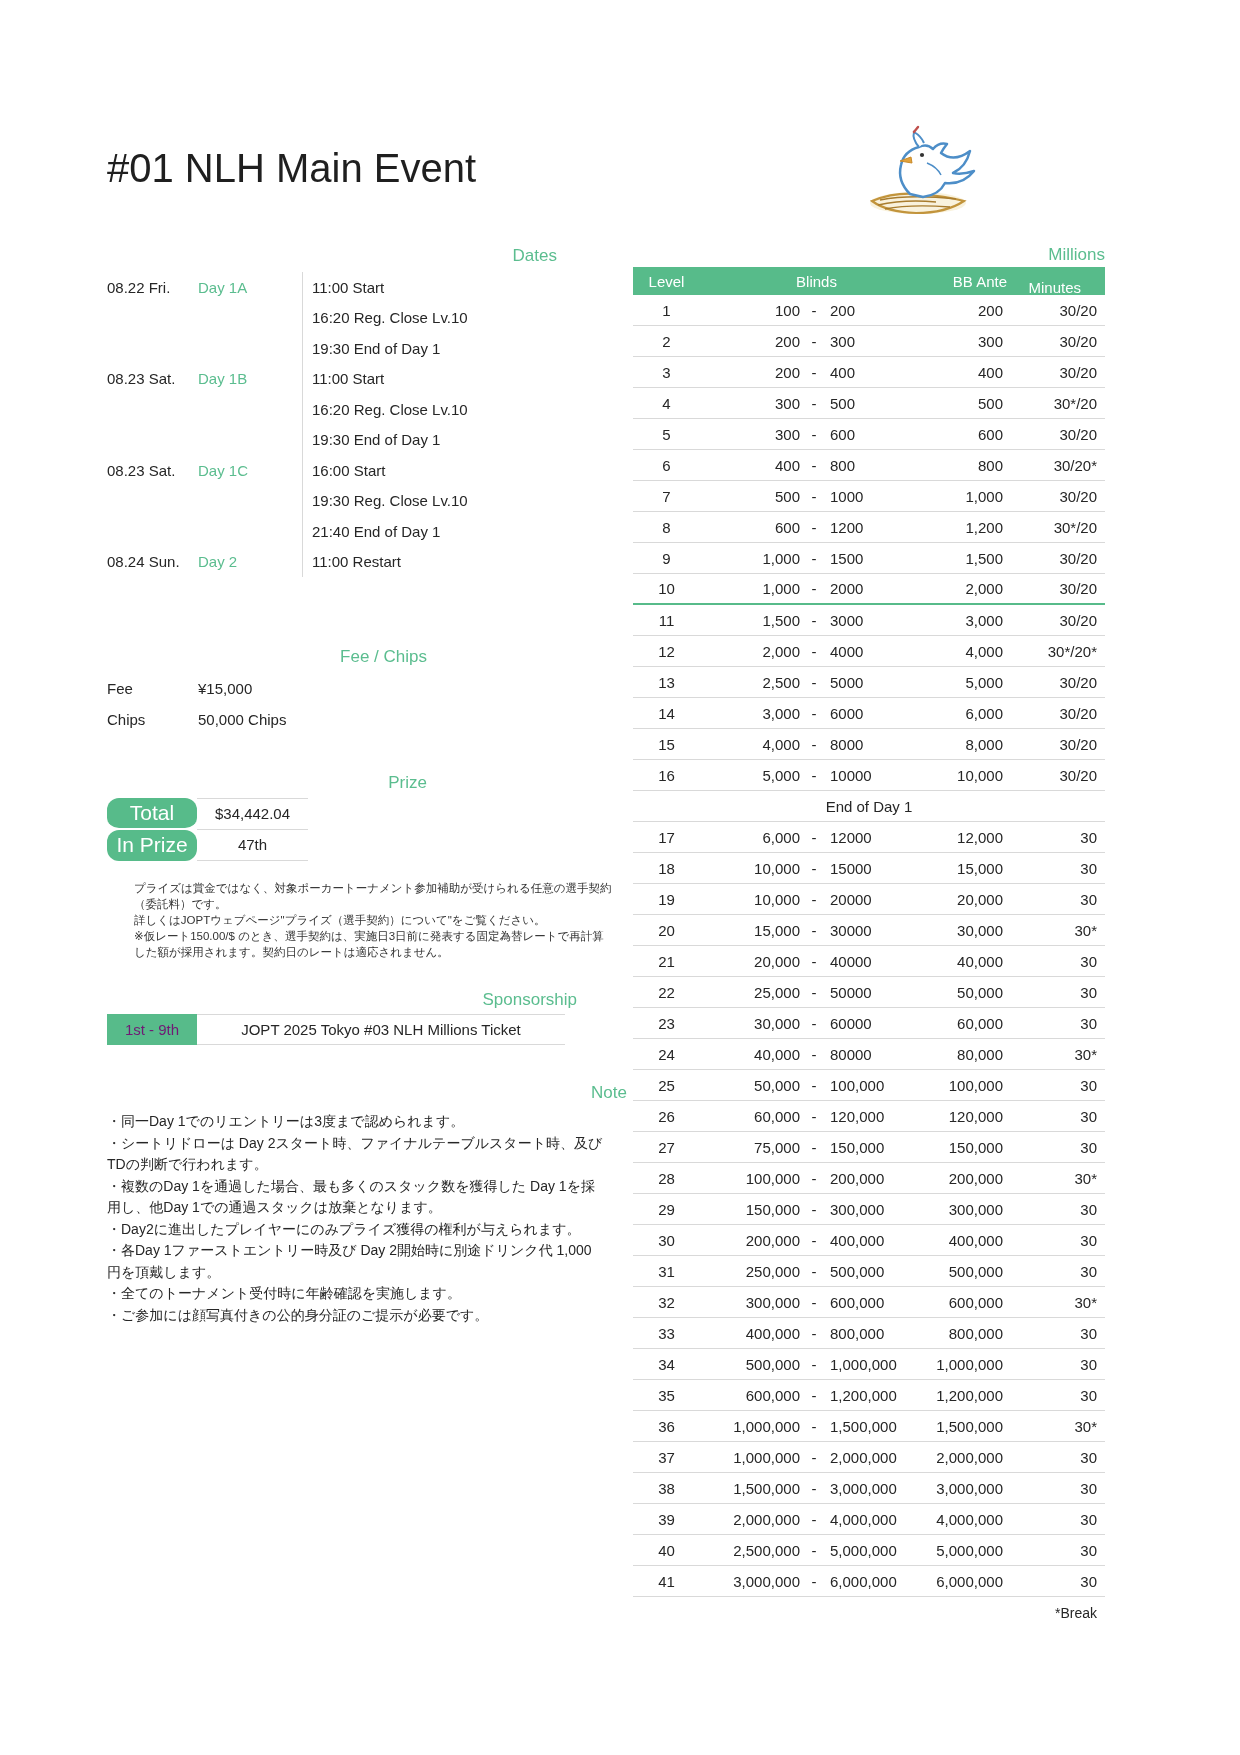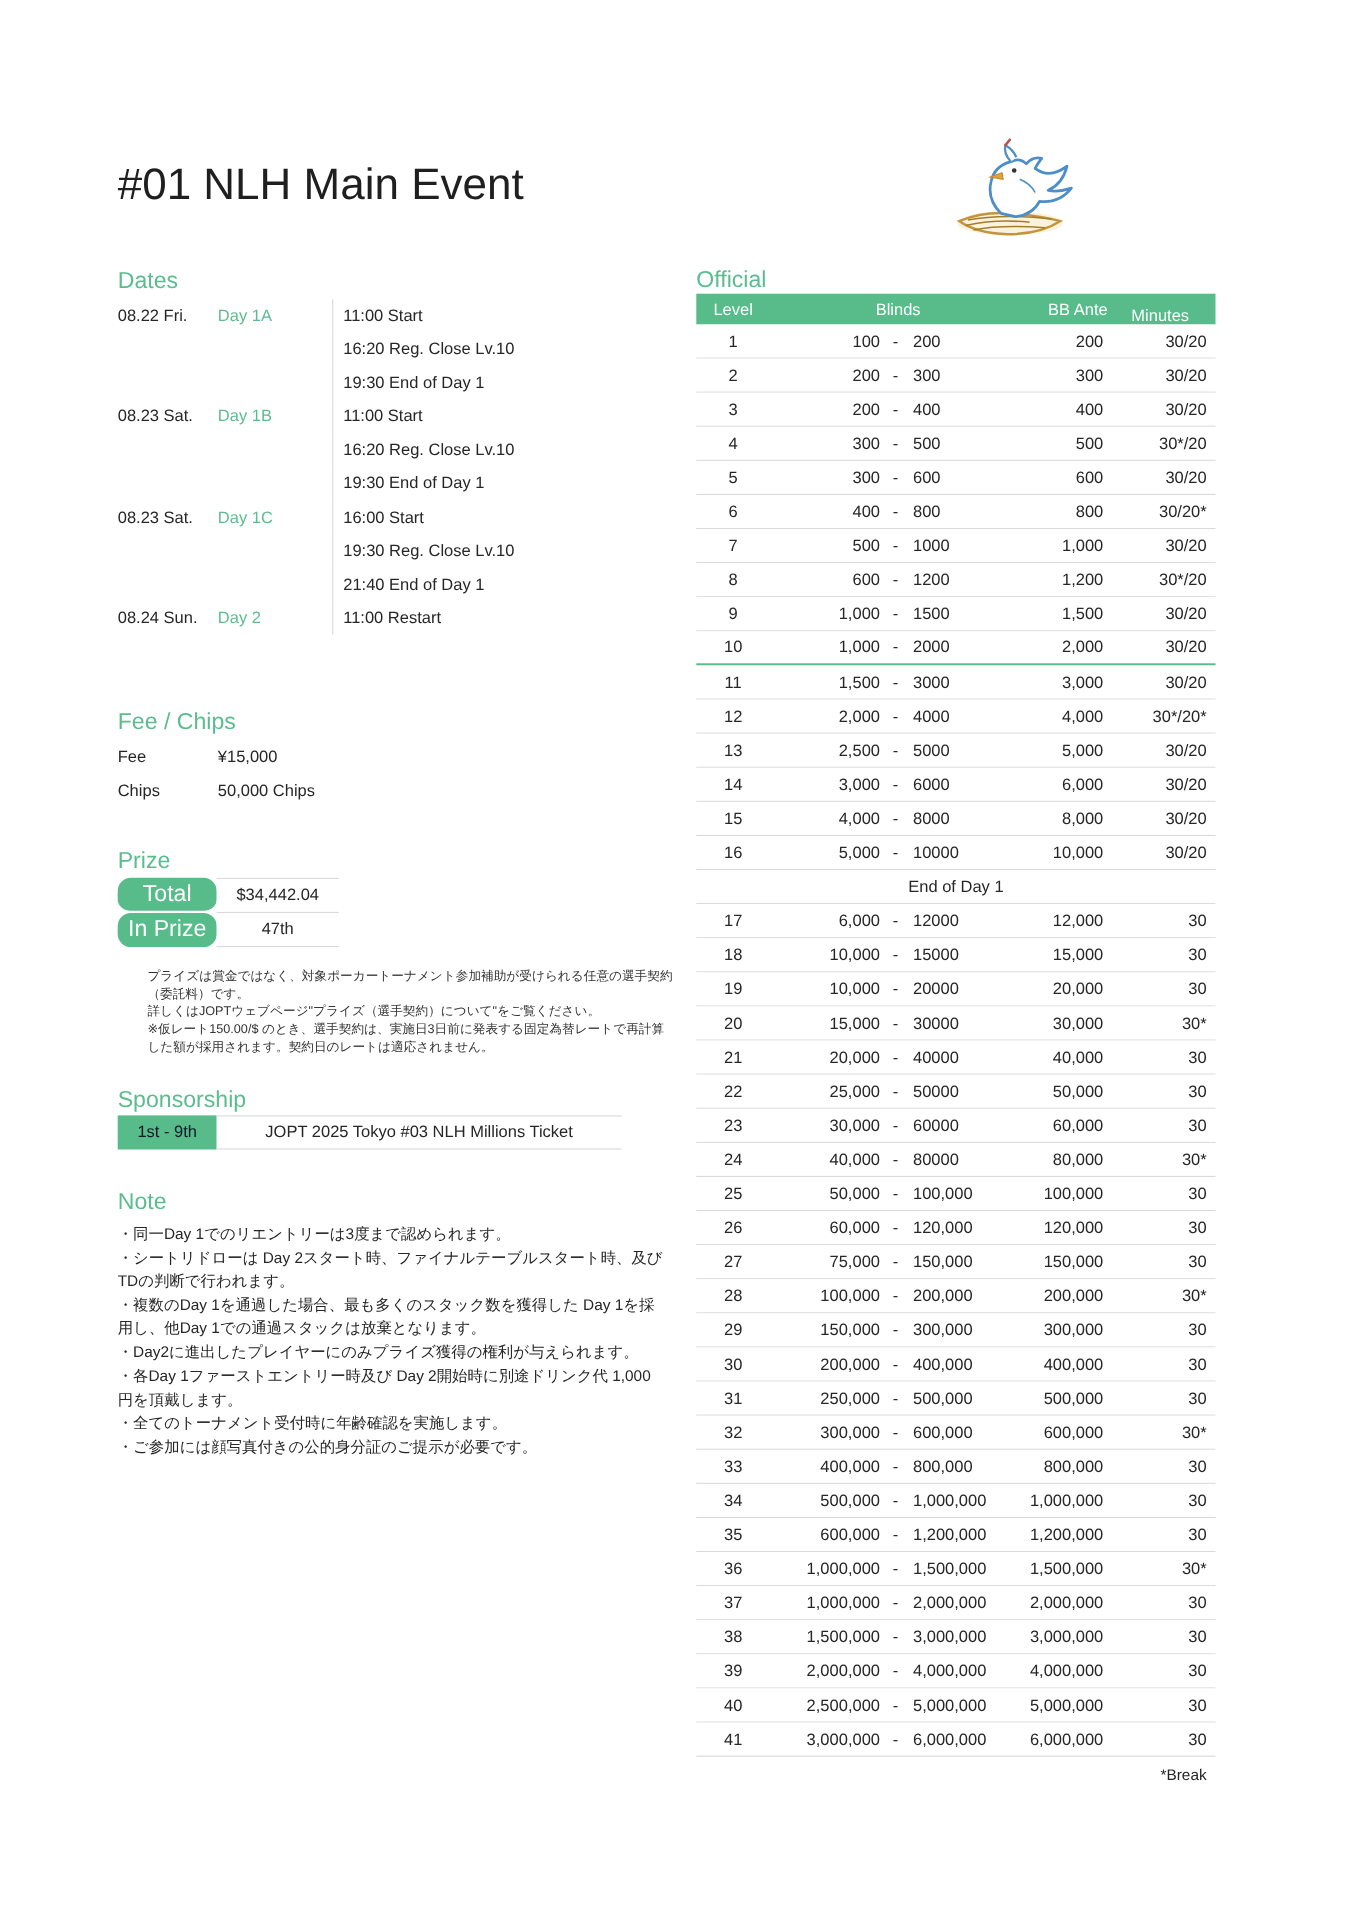--- a/index.html
+++ b/index.html
@@ -13,22 +13,22 @@
   }
   .abs { position:absolute; }
   .title {
     left:107px; top:144px;
     font-size:40px; line-height:48px; font-weight:400; color:#1f1f1f;
     white-space:nowrap;
   }
   .logo { left:848px; top:122px; width:146px; height:100px; }
 
   .sec-heading {
-    font-size:21px; line-height:24px; font-weight:400;
-    color:var(--heading-green,#5BBD8F); white-space:nowrap;
+    font-size:17px; line-height:24px; font-weight:400;
+    color:var(--heading-green,#5BBD8F); white-space:nowrap;text-align:right;
   }
 
   
   .sec-dates { left:107px; top:244px; width:450px; }
   .dates-rows { margin-top:4px; }
   .drow {
     display:grid; grid-template-columns:91px 104px 1fr;
     height:30.5px; align-items:stretch; font-size:15px;
   }
   .ddate, .dday { display:flex; align-items:center; white-space:nowrap; }
@@ -60,21 +60,21 @@
   .prow:first-child .pcell-value { border-top:1px solid var(--row-border,#D9D9D9); }
 
   .disclaimer { left:108px; top:880px; width:470px;margin-left:26px; }
   .disc-line { font-size:11.5px; line-height:16px; white-space:nowrap; color:#333; }
 
   
   .sec-sponsor { left:107px; top:988px; width:470px; }
   .sp-table { margin-top:2px; width:458px; }
   .srow { display:grid; grid-template-columns:90px 368px; height:31px; }
   .scell-label {
-    background:var(--green,#57BB8A); color:#0f172a;
+    background:var(--green,#57BB8A); color:#701a75;
     display:flex; align-items:center; justify-content:center; font-size:15px; white-space:nowrap;
   }
   .scell-value {
     display:flex; align-items:center; justify-content:center; font-size:15px; white-space:nowrap;
     border-top:1px solid var(--row-border,#D9D9D9);
     border-bottom:1px solid var(--row-border,#D9D9D9);
     background:#fff;
   }
 
   
@@ -249,21 +249,21 @@
       <div class="note-line">用し、他Day 1での通過スタックは放棄となります。</div>
       <div class="note-line">・Day2に進出したプレイヤーにのみプライズ獲得の権利が与えられます。</div>
       <div class="note-line">・各Day 1ファーストエントリー時及び Day 2開始時に別途ドリンク代 1,000</div>
       <div class="note-line">円を頂戴します。</div>
       <div class="note-line">・全てのトーナメント受付時に年齢確認を実施します。</div>
       <div class="note-line">・ご参加には顔写真付きの公的身分証のご提示が必要です。</div>
     </div>
 </section>
 
 <section class="abs sec-structure">
-  <div class="sec-heading">Official</div>
+  <div class="sec-heading">Millions</div>
   <div class="st-table">
     <div class="st-header">
       <div class="h-level">Level</div>
       <div class="h-blinds">Blinds</div>
       <div class="h-ante">BB Ante</div>
       <div class="h-min">Minutes</div>
     </div>
     <div>
         <div class="trow">
           <div class="tc level">1</div>

